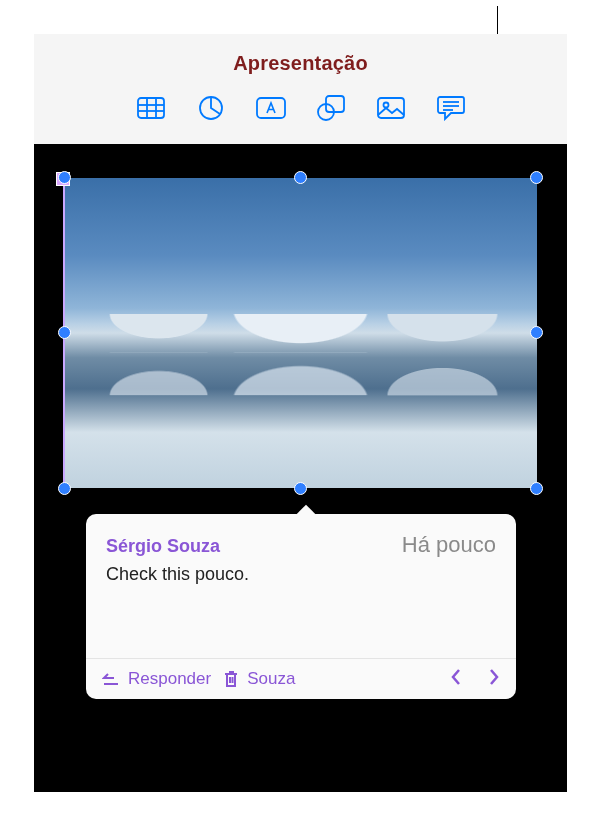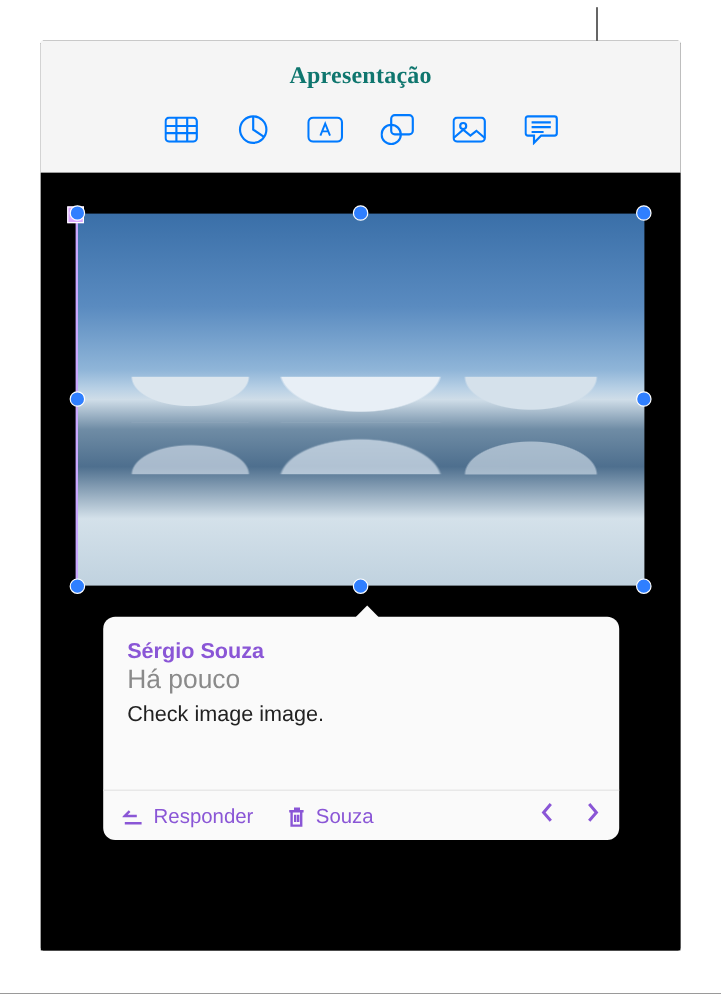--- a/index.html
+++ b/index.html
@@ -23,24 +23,23 @@
     .header {
       background: #f5f5f5;
       height: 110px;
       display: flex;
       flex-direction: column;
       align-items: center;
     }
     .title {
       font-size: 20px;
       font-weight: 600;
-      color: #0f766e;
+      color: #7f1d1d;
       margin-top: 18px;
       letter-spacing: 0.2px;
-      font-family: Liberation Serif, serif;
     }
     .toolbar {
       display: flex;
       gap: 30px;
       margin-top: 18px;
       align-items: center;
     }
     .tool-icon {
       width: 30px;
       height: 30px;
@@ -132,42 +131,41 @@
       box-shadow: -2px -2px 5px rgba(0,0,0,0.08);
     }
     .popover-body {
       padding: 18px 20px 10px 20px;
       min-height: 144px;
     }
     .popover-head {
       display: flex;
       justify-content: space-between;
       align-items: baseline;
-      flex-direction: column;
     }
     .author {
       color: #8a56d6;
       font-weight: 600;
       font-size: 18px;
     }
     .time {
       color: #8a8a8a;
       font-size: 22px;
     }
     .comment-text {
       color: #222;
       font-size: 18px;
       margin-top: 6px;
     }
     .popover-footer {
       border-top: 1px solid #e4e4e4;
       display: flex;
-      align-items: flex-end;
+      align-items: center;
       padding: 9px 16px;
-      gap: 28px;
+      gap: 12px;
     }
     .footer-btn {
       display: flex;
       align-items: center;
       gap: 8px;
       color: #8a56d6;
       font-size: 17px;
       font-weight: 500;
       cursor: pointer;
     }
@@ -269,21 +267,21 @@
     <div class="sel-handle" style="top:338px; left:260px;"></div>
     <div class="sel-handle" style="top:338px; left:496px;"></div>
 
     <div class="popover">
       <div class="popover-arrow"></div>
       <div class="popover-body">
         <div class="popover-head">
           <span class="author">Sérgio Souza</span>
           <span class="time">Há pouco</span>
         </div>
-        <div class="comment-text">Check image image.</div>
+        <div class="comment-text">Check this pouco.</div>
       </div>
       <div class="popover-footer">
         <div class="footer-btn">
           <svg width="18" height="16" viewBox="0 0 18 16">
             <path d="M2 13 L16 13"></path>
             <path d="M6 3 L2 7 L12 7"></path>
           </svg>
           <span>Responder</span>
         </div>
         <div class="footer-btn">

